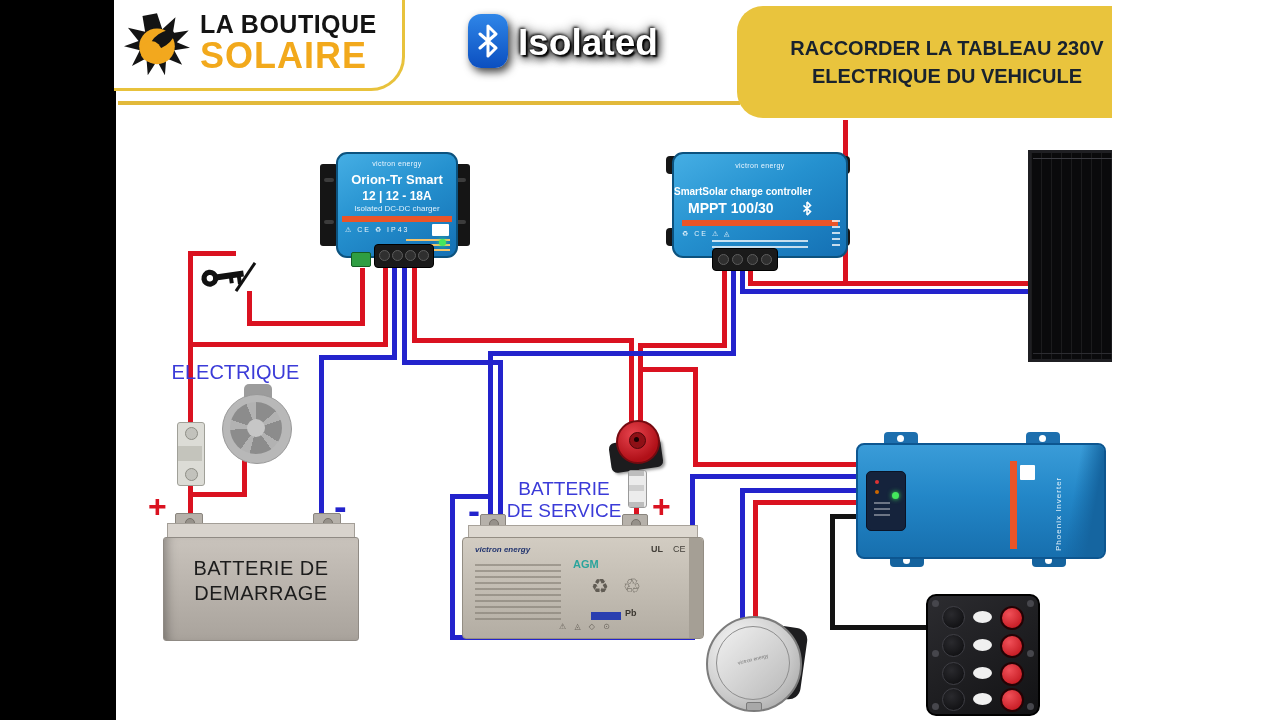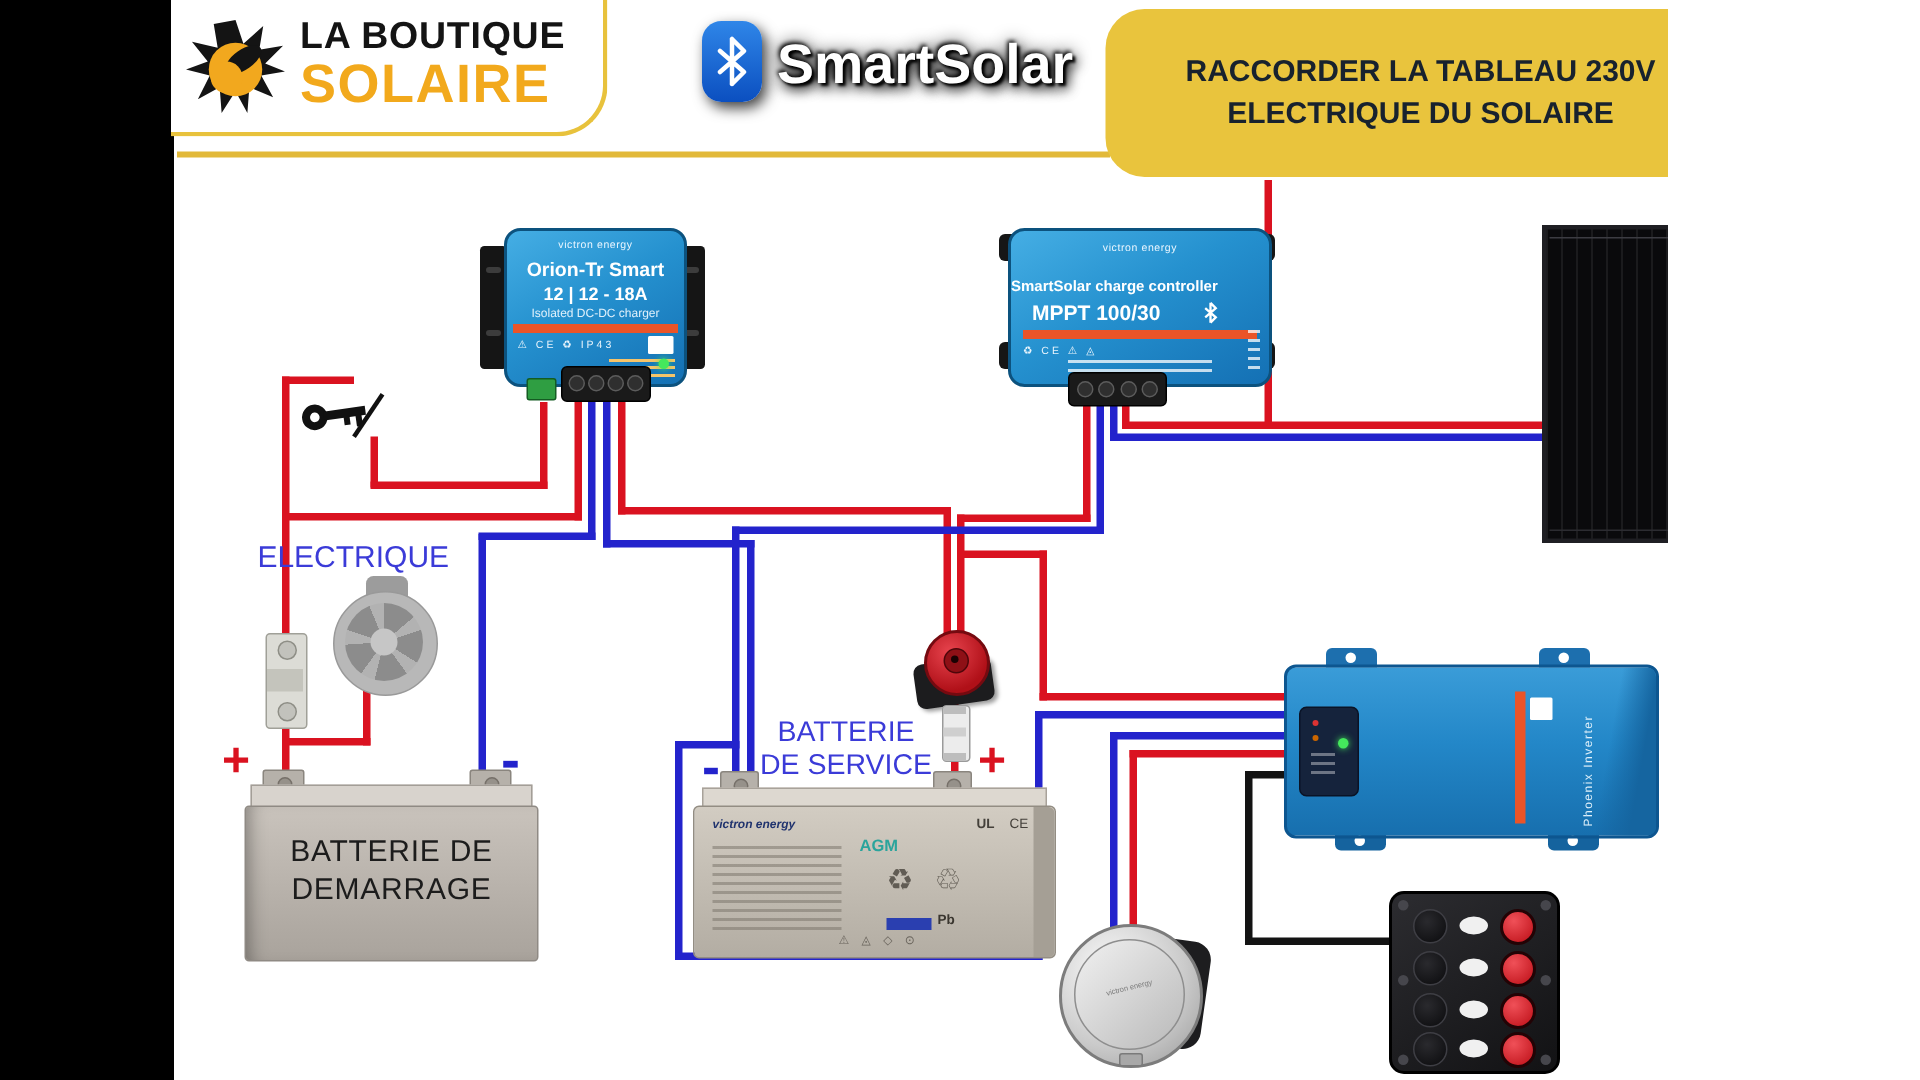--- a/index.html
+++ b/index.html
@@ -120,25 +120,25 @@
       <div class="logo-l2">SOLAIRE</div>
     </div>
   </div>
   <div class="divider"></div>
 
   <div class="bt-icon">
     <svg width="22" height="34" viewBox="0 0 22 34">
       <path d="M11,2 V32 M11,2 L19,10 L3,24 M11,32 L19,24 L3,10" stroke="#fff" stroke-width="3" fill="none" stroke-linejoin="round" stroke-linecap="round"></path>
     </svg>
   </div>
-  <div class="bt-text">SmartSolar</div>
+  <div class="bt-text">Isolated</div>
 
   <div class="banner">
     <div>RACCORDER LA TABLEAU 230V</div>
-    <div>ELECTRIQUE DU SOLAIRE</div>
+    <div>ELECTRIQUE DU VEHICULE</div>
   </div>
 
   <div class="comp" style="left:320px;top:150px;width:150px;height:122px;">
     <div class="flange" style="left:0;top:14px;">
       <div class="slot" style="top:14px;"></div>
         <div class="slot" style="top:56px;"></div>
       </div>
     <div class="flange" style="left:132px;top:14px;">
       <div class="slot" style="top:14px;"></div>
         <div class="slot" style="top:56px;"></div>

